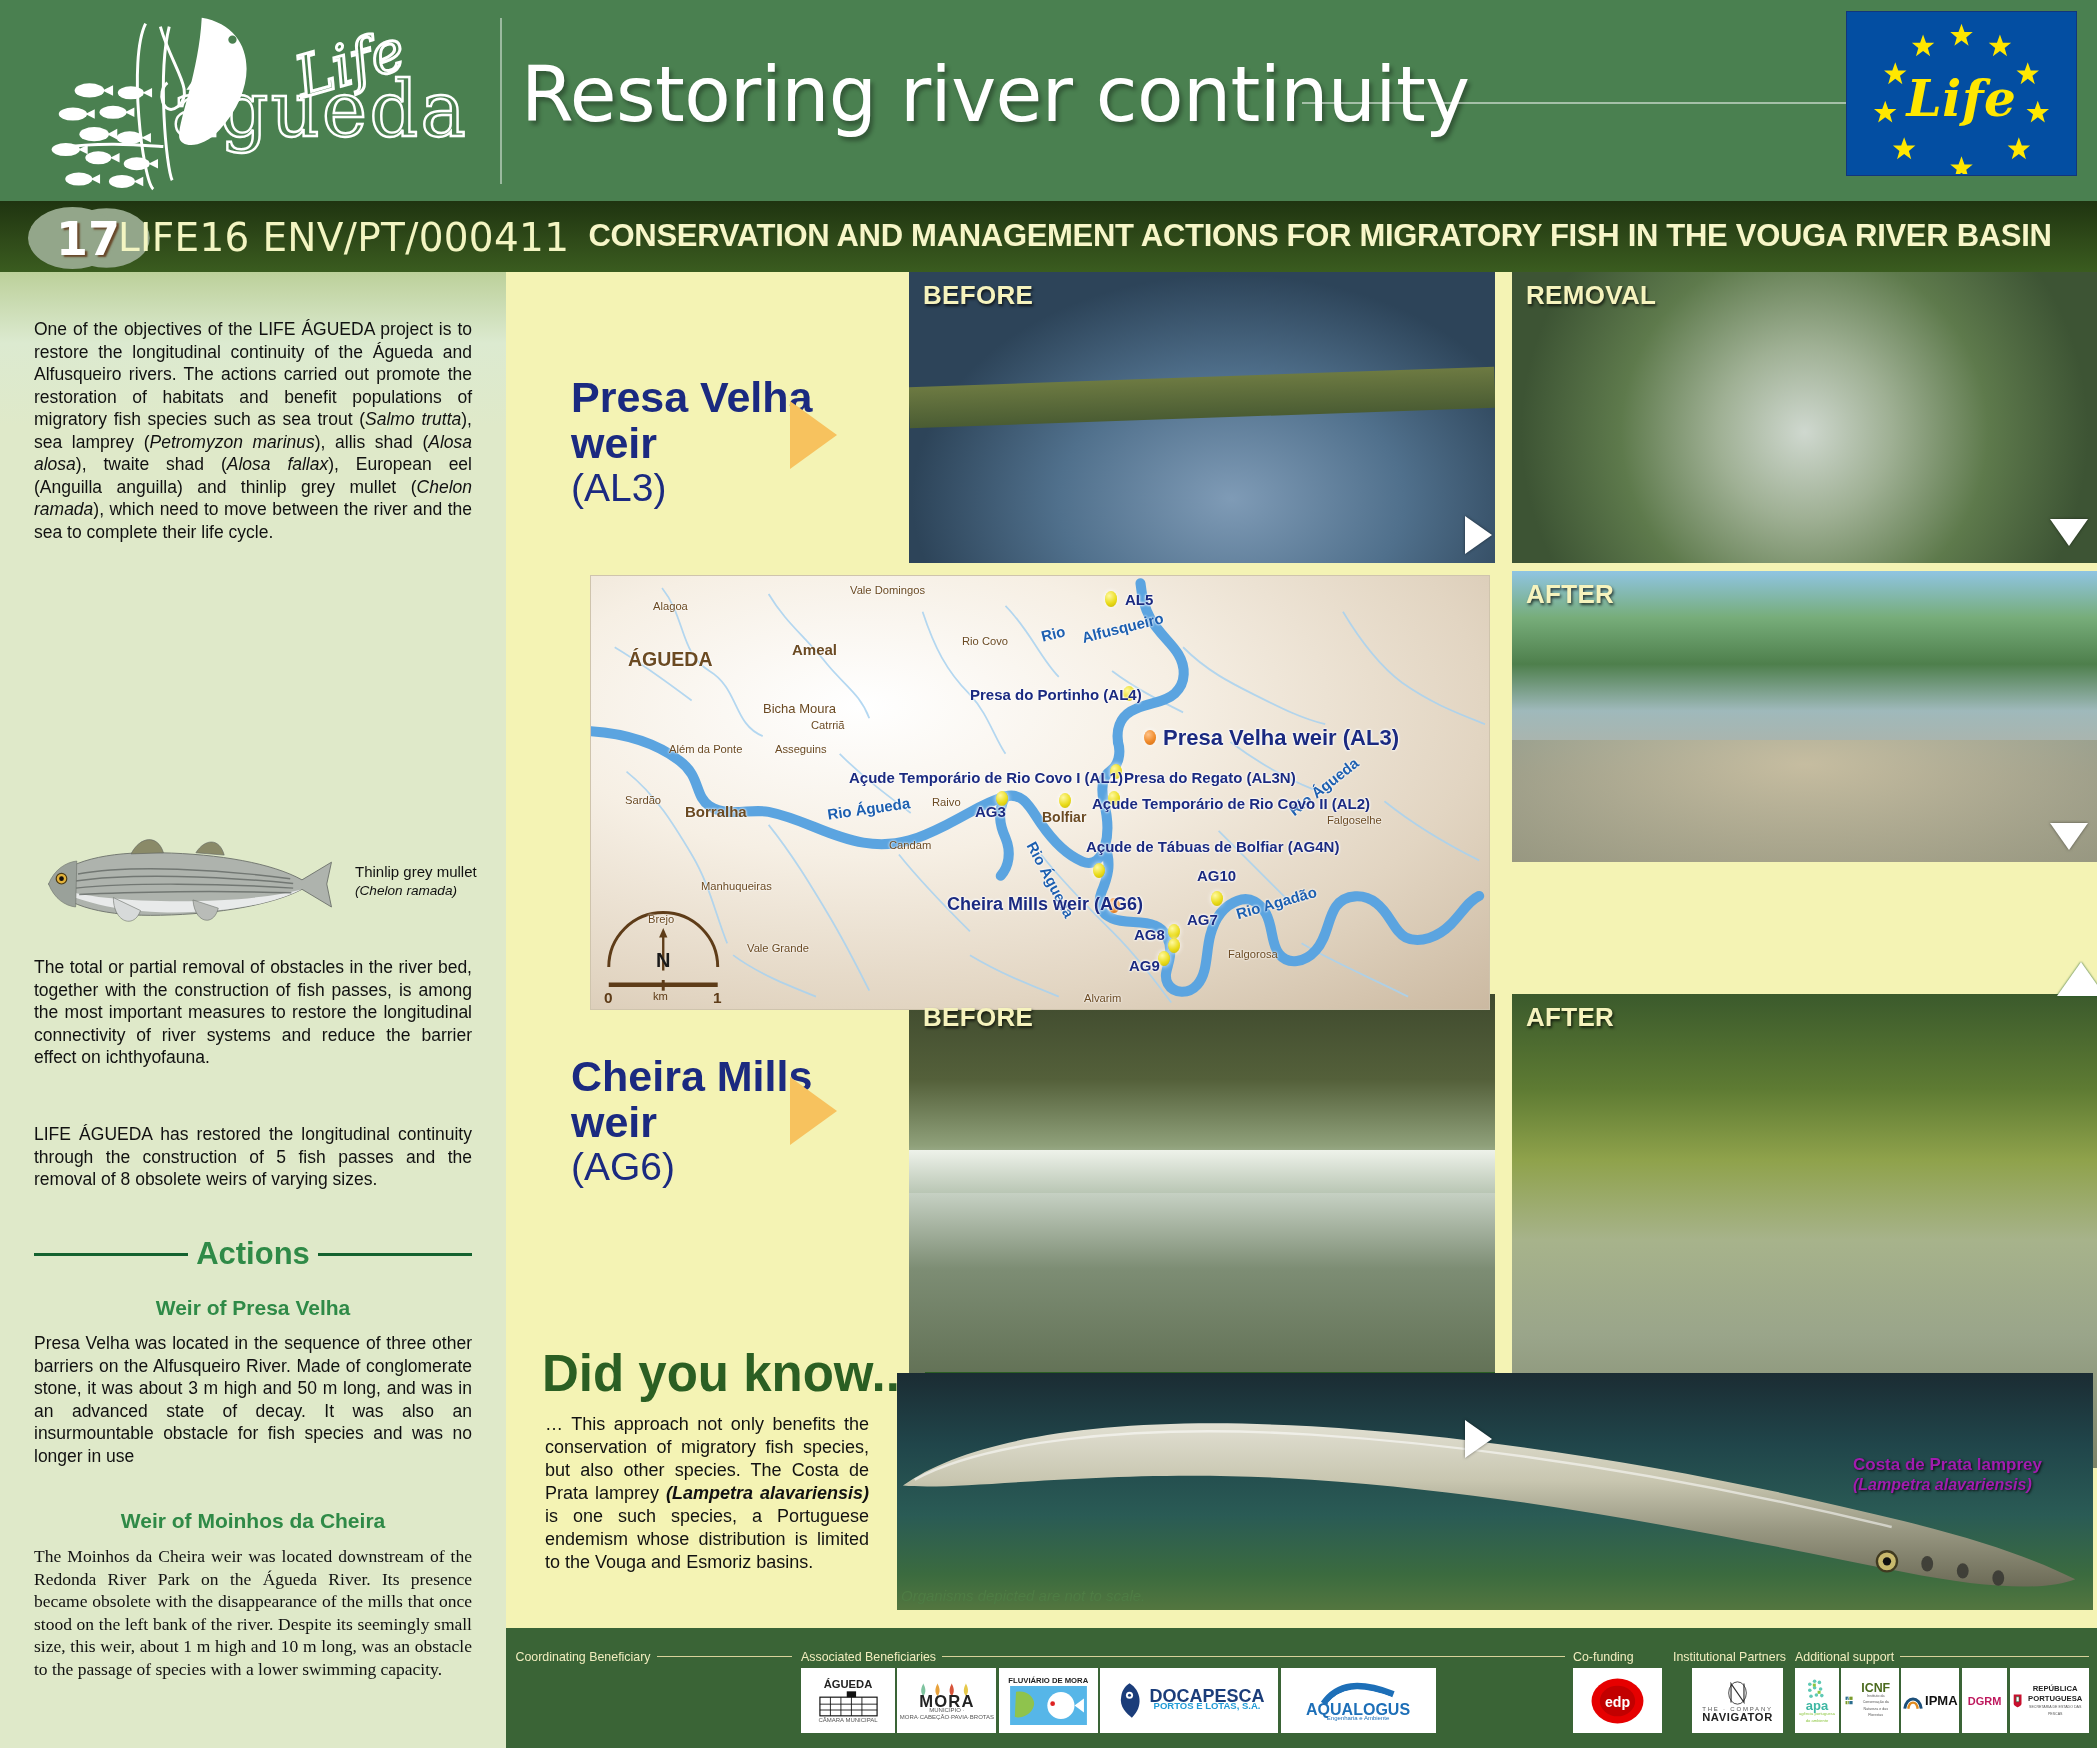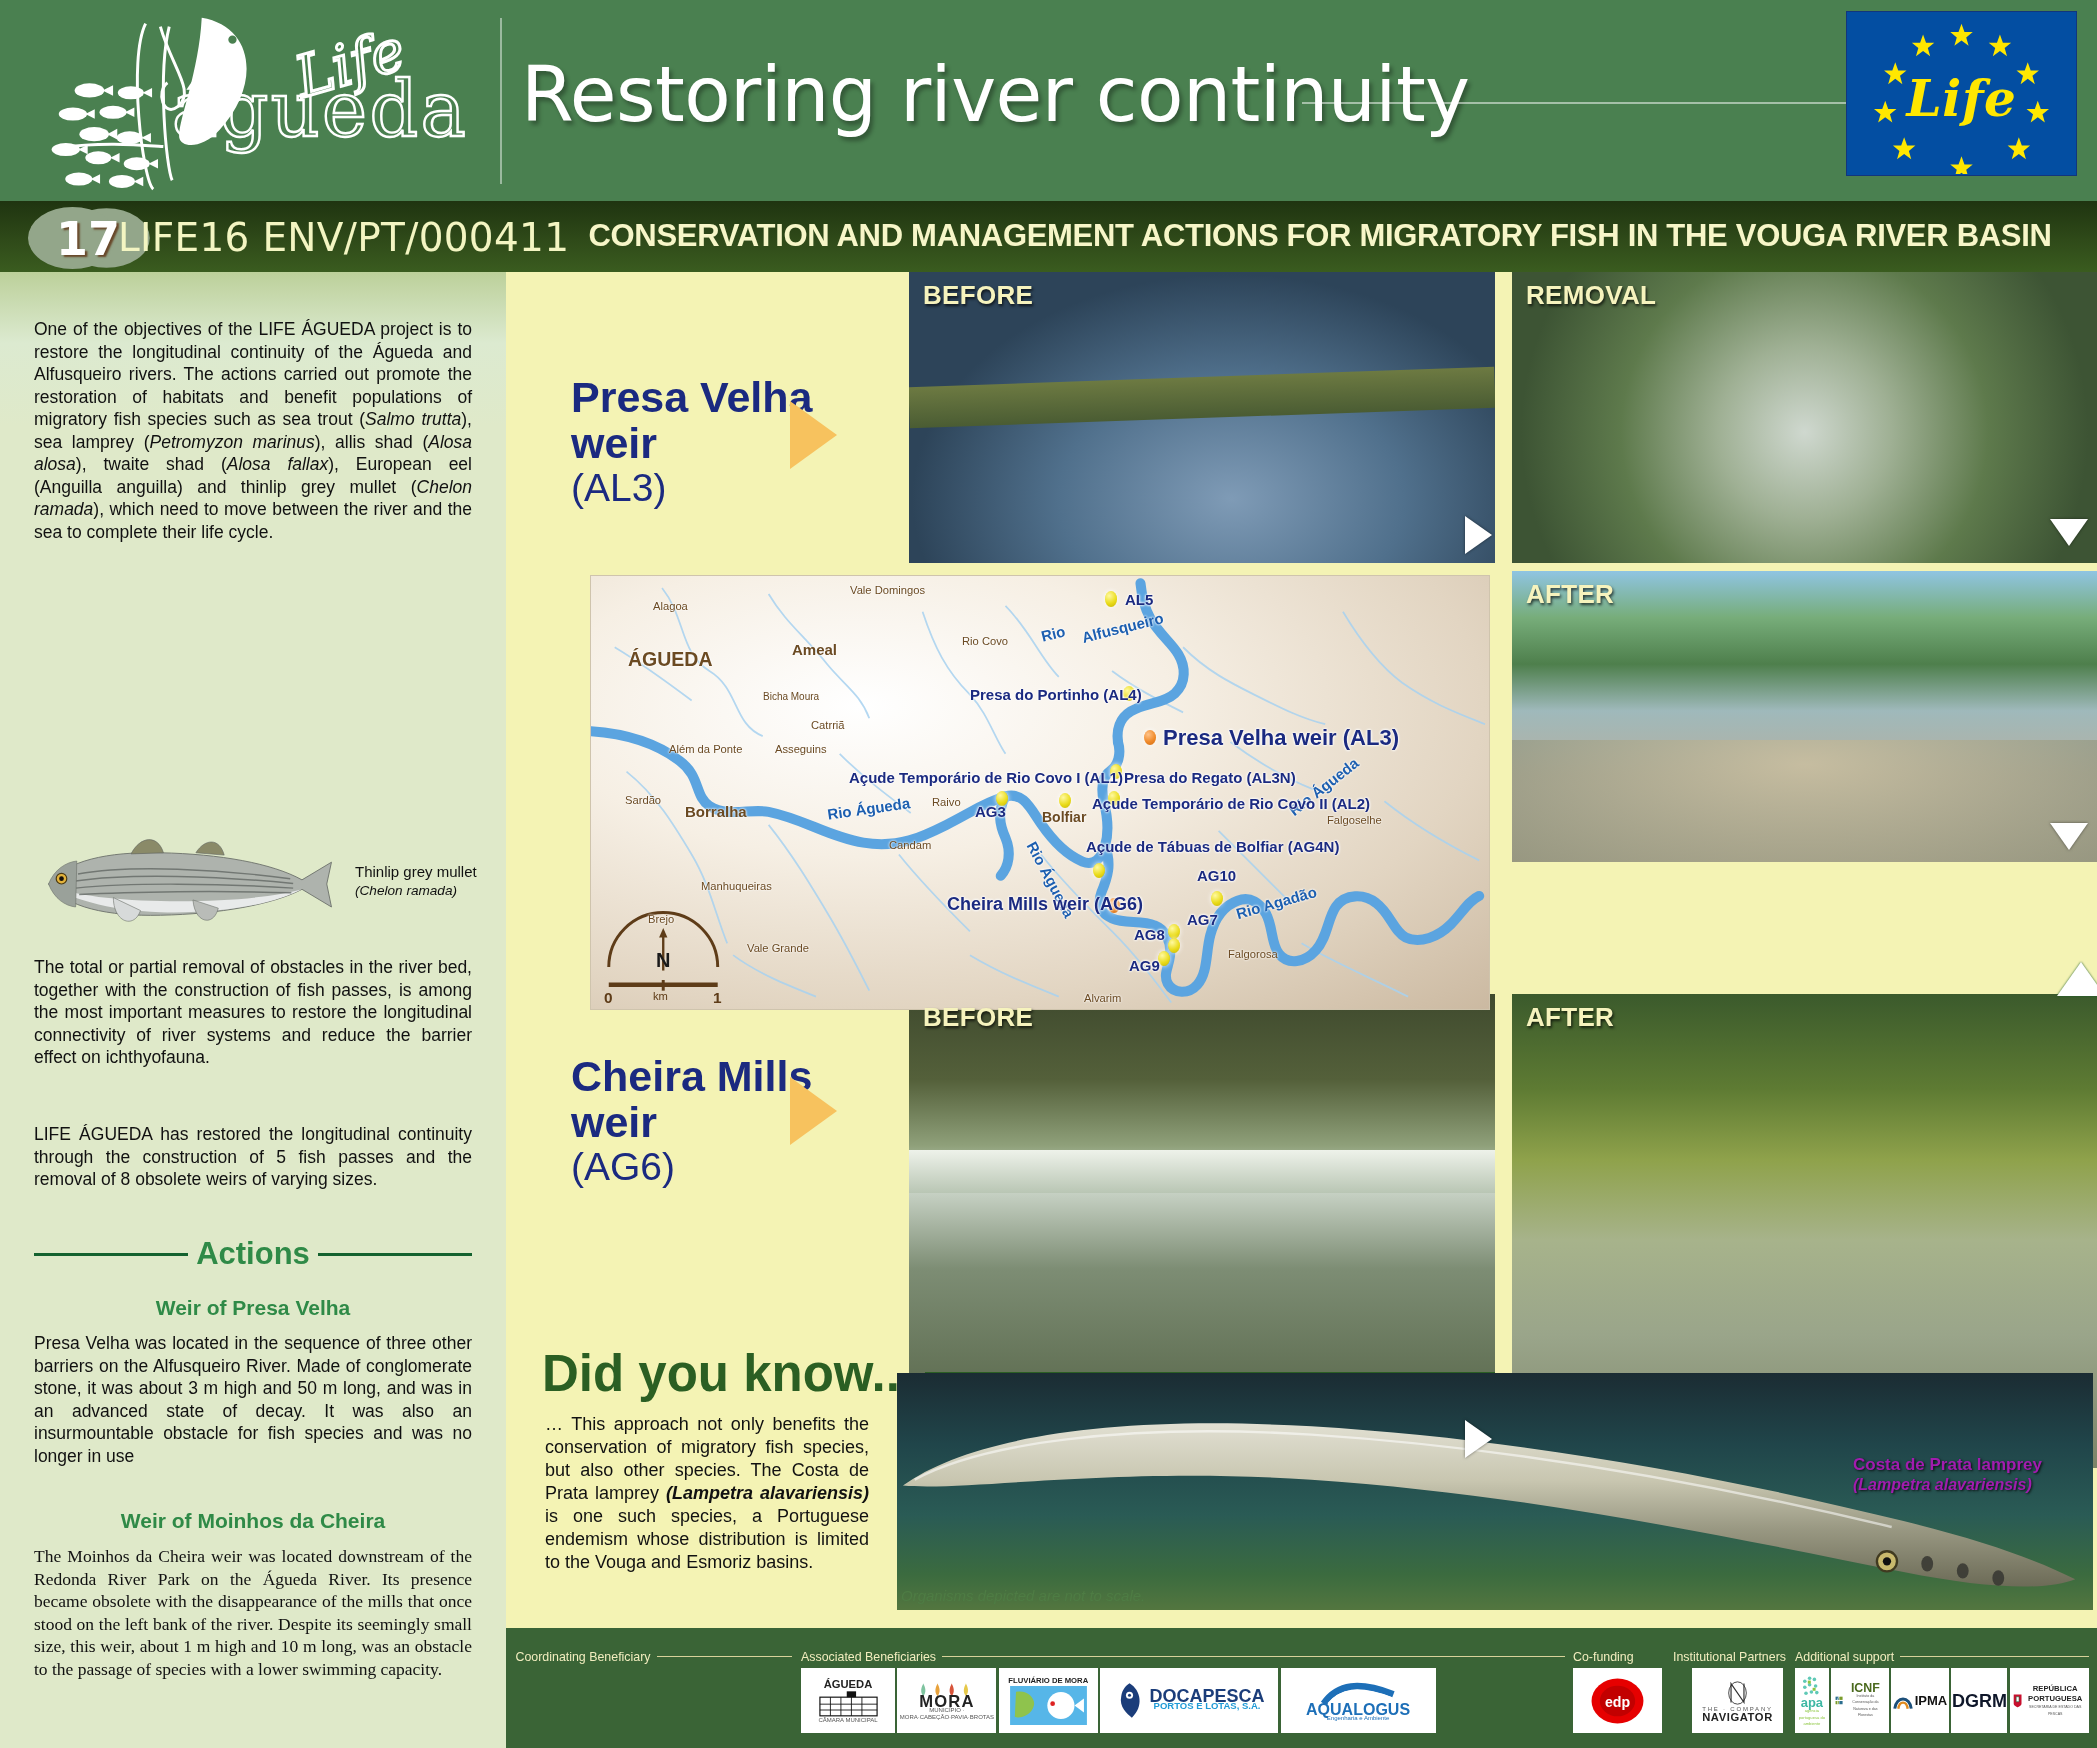--- a/index.html
+++ b/index.html
@@ -517,21 +517,21 @@
           <path d="M122 594 l -7 16 h 14 z" fill="#5e3c18"></path>
           <line x1="30" y1="690" x2="214" y2="690" stroke="#5e3c18" stroke-width="8"></line>
           <line x1="122" y1="682" x2="122" y2="700" stroke="#5e3c18" stroke-width="5"></line>
         </g>
       </svg>
 
       <div class="mtown" style="left:62px; top:24px; font-size:11.2px;">Alagoa</div>
       <div class="mtown" style="left:37px; top:72px; font-size:19.5px; font-weight:bold;">ÁGUEDA</div>
       <div class="mtown" style="left:201px; top:65px; font-size:15px; font-weight:bold;">Ameal</div>
       <div class="mtown" style="left:259px; top:8.3px; font-size:11.2px;">Vale Domingos</div>
-      <div class="mtown" style="left:172px; top:115px; font-size:10px;">Bicha Moura</div>
+      <div class="mtown" style="left:172px; top:125px; font-size:13px;">Bicha Moura</div>
       <div class="mtown" style="left:220px; top:143px; font-size:11.2px;">Catrriã</div>
       <div class="mtown" style="left:184px; top:167px; font-size:11.2px;">Asseguins</div>
       <div class="mtown" style="left:78px; top:167px; font-size:11.2px;">Além da Ponte</div>
       <div class="mtown" style="left:34px; top:218px; font-size:11.2px;">Sardão</div>
       <div class="mtown" style="left:94px; top:227px; font-size:15px; font-weight:bold;">Borralha</div>
       <div class="mtown" style="left:341px; top:220px; font-size:11.2px;">Raivo</div>
       <div class="mtown" style="left:298px; top:263px; font-size:11.2px;">Candam</div>
       <div class="mtown" style="left:110px; top:304px; font-size:11.2px;">Manhuqueiras</div>
       <div class="mtown" style="left:57px; top:337px; font-size:11.2px;">Brejo</div>
       <div class="mtown" style="left:156px; top:366px; font-size:11.2px;">Vale Grande</div>
@@ -772,21 +772,21 @@
         <div class="lbox" style="width:58px;">
           <div style="display:flex;align-items:center;gap:1.8px;">
             <svg width="20" height="19" viewBox="0 0 34 32">
               <path d="M3 30 C 5 8, 29 8, 31 30" fill="none" stroke="#1c4f7a" stroke-width="5"></path>
               <path d="M9 30 C 11 16, 23 16, 25 30" fill="none" stroke="#e08a1e" stroke-width="4"></path>
             </svg>
             <div class="lt" style="font-size:13px; color:#111;">IPMA</div>
           </div>
         </div>
         <div class="lbox" style="width:56px;">
-          <div class="lt" style="font-size:18px; color:#0f172a;">DGRM</div>
+          <div class="lt" style="font-size:11px; color:#be185d;">DGRM</div>
         </div>
         <div class="lbox" style="width:83px;">
           <div style="display:flex;align-items:center;gap:2.4px;">
             <svg width="15.4" height="24" viewBox="0 0 26 40">
               <path d="M2 2 h22 v26 c0 6 -11 10 -11 10 s-11 -4 -11 -10 Z" fill="#c8102e"></path>
               <path d="M9 8 h8 v14 h-8 Z" fill="#ffffff" stroke="#0a6b3a" stroke-width="1.5"></path>
             </svg>
             <div>
               <div class="lt" style="font-size:7.7px;">REPÚBLICA PORTUGUESA</div>
               <div class="ls" style="font-size:3.6px;">SECRETARIA DE ESTADO DAS PESCAS</div>

